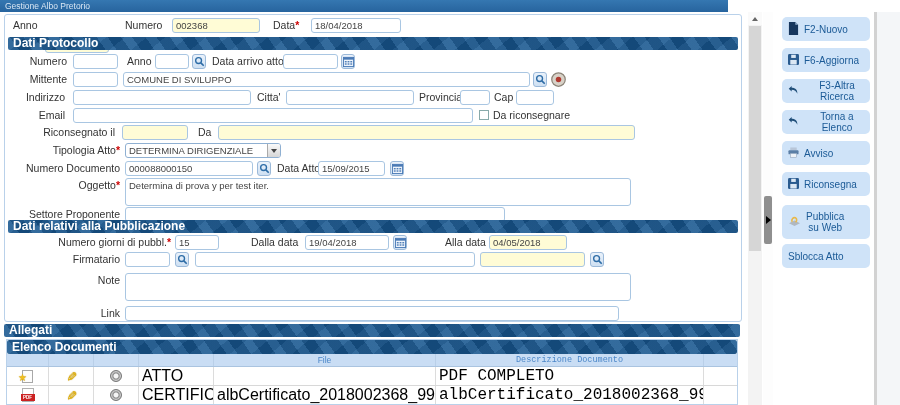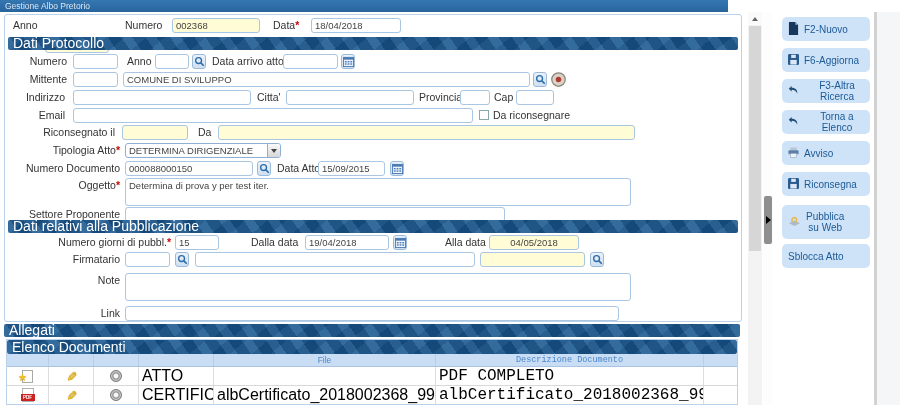--- a/index.html
+++ b/index.html
@@ -32,21 +32,21 @@
   .emblem { position:absolute; width:15px; height:15px; }
   .cb { position:absolute; width:10px; height:10px; border:1px solid #8aa;
     background:#fff; top:2px; }
 
   
   .secbar { position:absolute; left:3px; width:730px; height:13px;
     background-color:#17568f;
     background-image:
       repeating-linear-gradient(55deg, rgba(255,255,255,.08) 0 9px, rgba(0,0,0,.10) 9px 20px),
       repeating-linear-gradient(-40deg, rgba(255,255,255,.05) 0 14px, rgba(0,0,0,.06) 14px 26px);
-    color:#fff; font-size:14px; font-weight:normal; line-height:13px;
+    color:#fff; font-size:12px; font-weight:bold; line-height:13px;
     padding-left:5px; border-radius:2px; }
 
   
   .sel { position:absolute; height:15px; border:1px solid #8fb0d2; border-radius:3px;
     background:#fff; font-size:9.5px; color:#444; line-height:13px; padding:0 16px 0 3px;
     overflow:hidden; white-space:nowrap; cursor:pointer; }
   .sel-btn { position:absolute; right:0; top:0; width:13px; height:13px;
     background:linear-gradient(#fafafa,#d6d6d6); border-left:1px solid #aaa;
     display:flex; align-items:center; justify-content:center; }
   .caret { width:0; height:0; border-left:3.5px solid transparent;
@@ -286,21 +286,21 @@
                 <rect x="5" y="5.5" width="2" height="1.5"></rect>
                 <rect x="8" y="5.5" width="2" height="1.5"></rect>
                 <rect x="2" y="8" width="2" height="1.5"></rect>
                 <rect x="5" y="8" width="2" height="1.5"></rect>
                 <rect x="8" y="8" width="2" height="1.5"></rect>
               </g>
             </svg>
           </span>
       </button>
       <span class="lbl" style="left:440px"><span>Alla data</span></span>
-      <input class="fld yellow" style="left: 484px; width: 90px; text-align: center;" value="04/05/2018">
+      <input class="fld yellow" style="left: 484px; width: 78px;" value="04/05/2018">
     </div>
 
     <div class="row" style="top:237px">
       <span class="lbl r" style="left:8px;width:107px"><span>Firmatario</span></span>
       <input class="fld" style="left: 120px; width: 45px;" value="">
       <button class="ibtn" style="left:170px">
         <span>
             <svg width="11" height="11" viewBox="0 0 12 12">
               <circle cx="5" cy="5" r="3.2" fill="none" stroke="#2d6ca6" stroke-width="1.5"></circle>
               <line x1="7.5" y1="7.5" x2="10.6" y2="10.6" stroke="#2d6ca6" stroke-width="1.8"></line>

